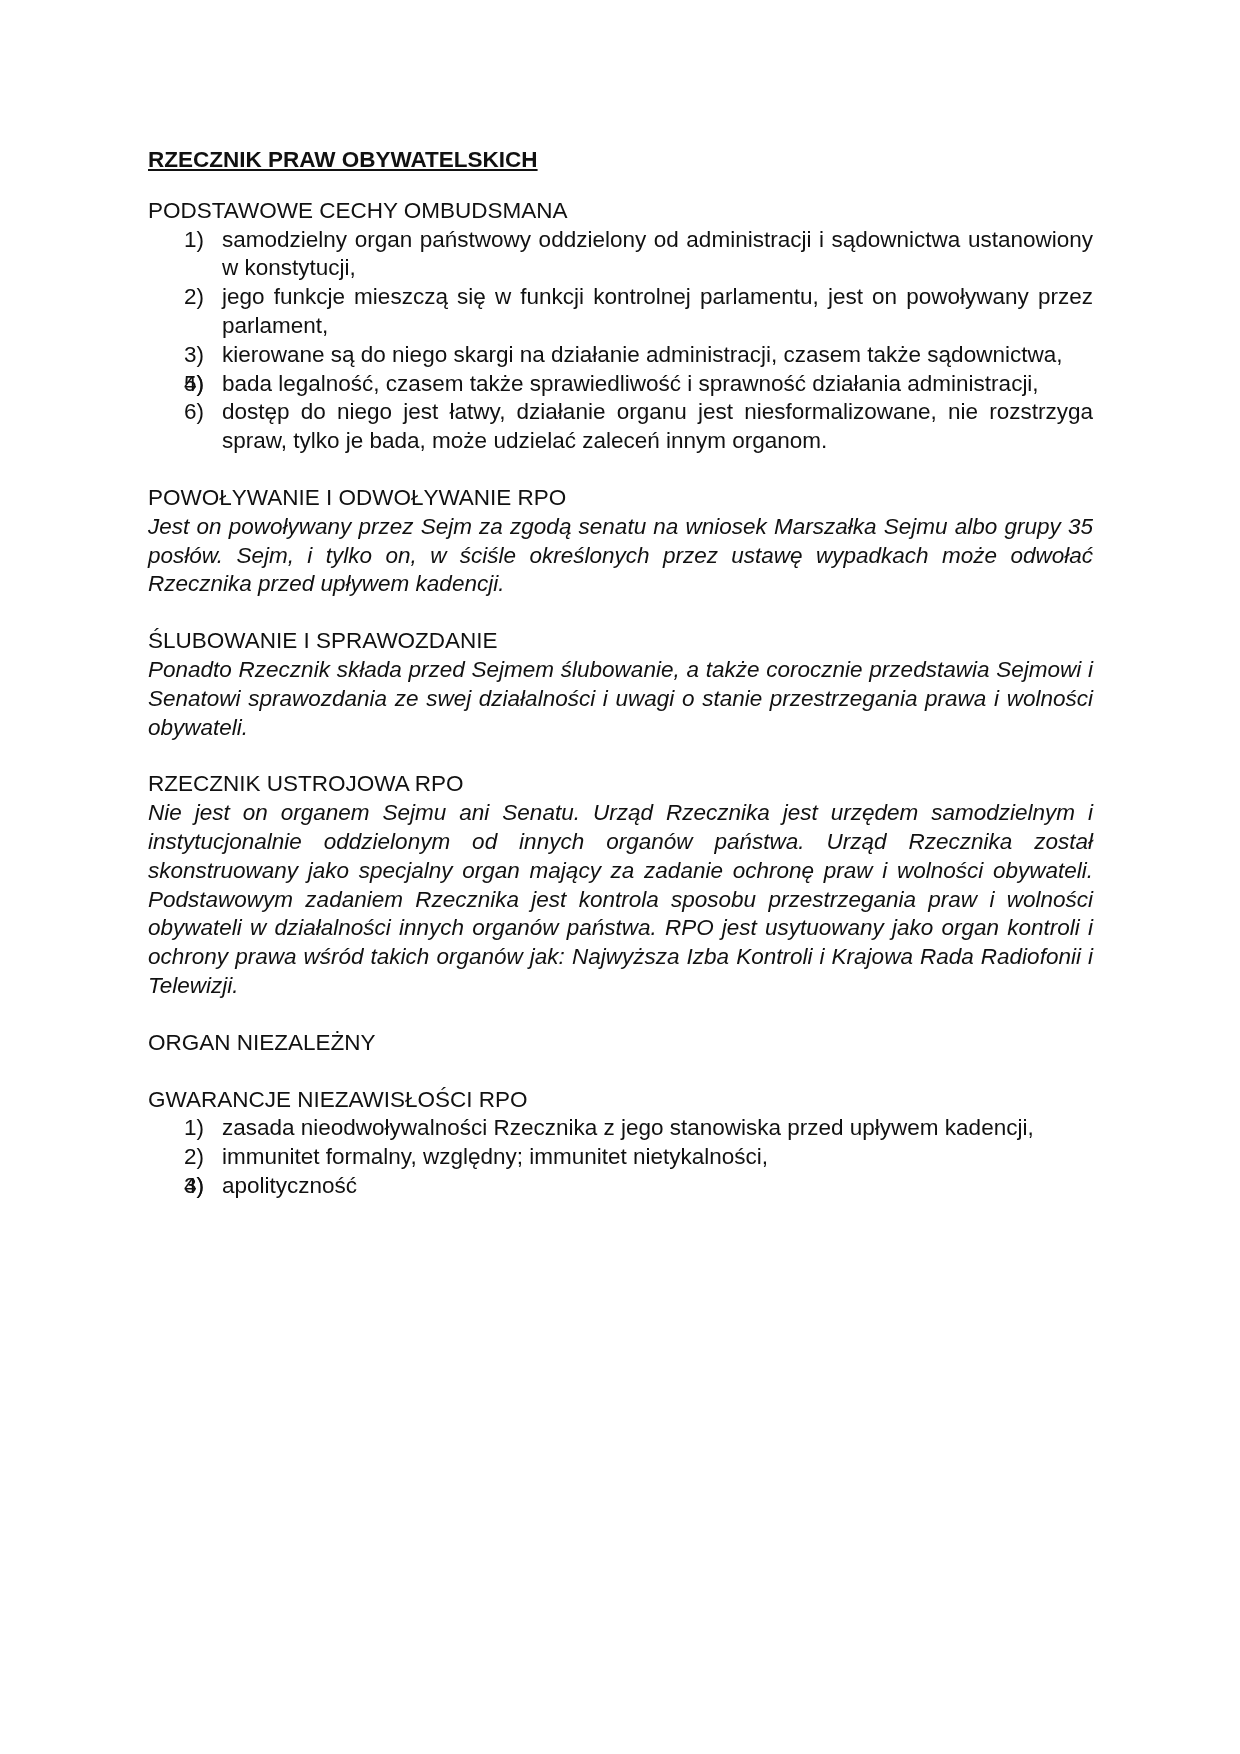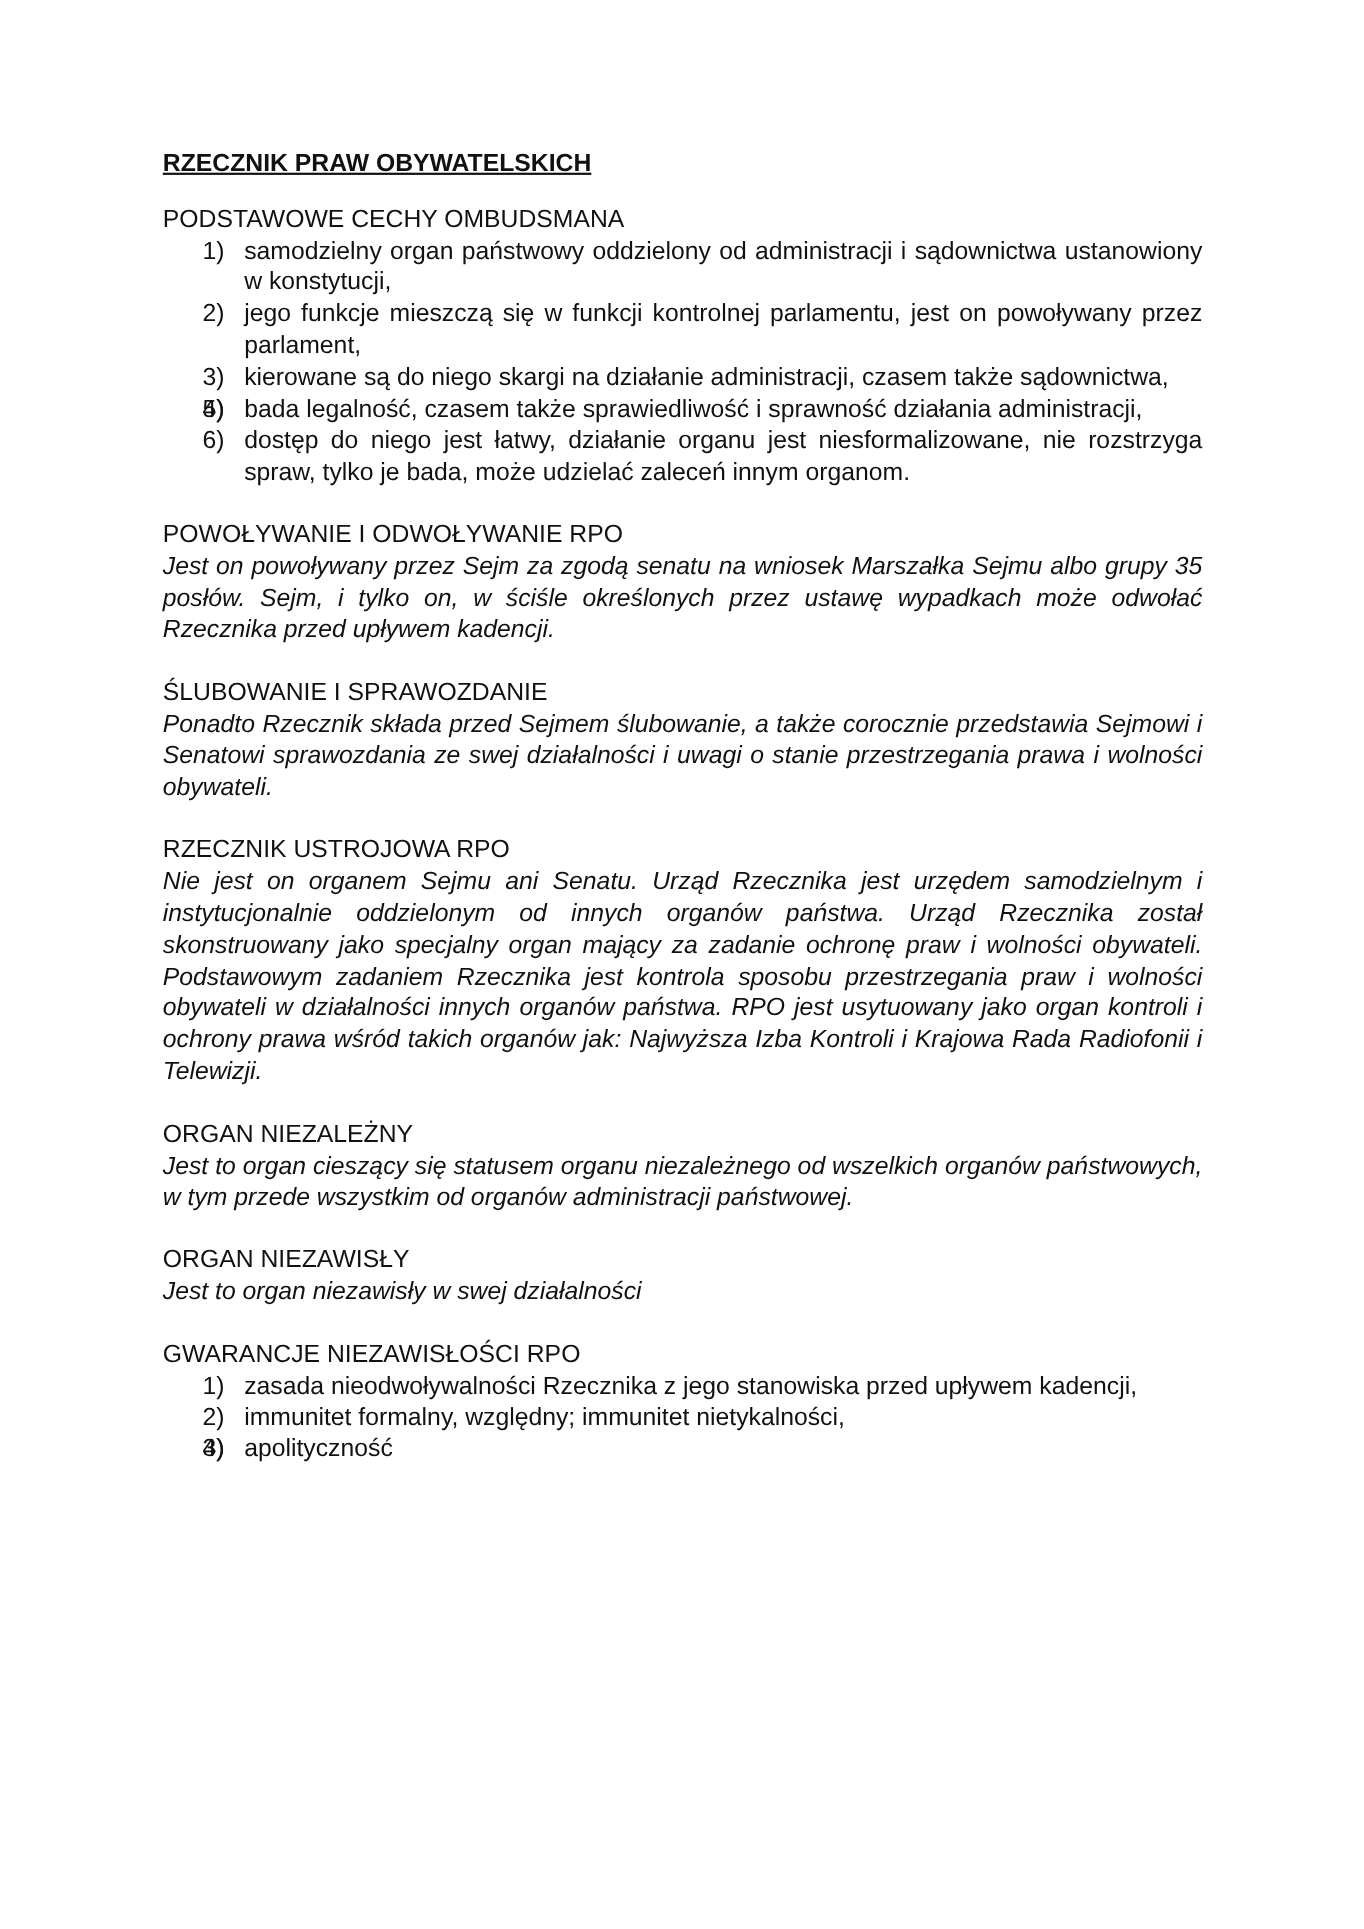--- a/index.html
+++ b/index.html
@@ -1,18 +1,18 @@
 <!DOCTYPE html>
 <html><head>
 <meta charset="utf-8">
 <style>
   html, body { margin: 0; padding: 0; background: #ffffff; }
   body { width: 1240px; height: 1754px; position: relative; overflow: hidden; }
   .page {
-    position: absolute; left: 148px; top: 134px; width: 945px;
+    position: absolute; left: 148px; top: 146px; width: 945px;
     font-family: "Liberation Sans", sans-serif; font-size: 22.5px; line-height: 28.8px;
     color: #111111;
   }
   .title { font-weight: bold; text-decoration: underline; font-size: 22.5px; margin: 0 0 22px 0; }
   .section { margin-bottom: 28px; }
   .heading { margin: 0; }
   .para { margin: 0; text-align: justify; font-style: italic; }
   ol { list-style: none; margin: 0; padding: 0; }
   ol li { position: relative; padding-left: 74px; text-align: justify; }
   ol li .num { position: absolute; left: 36px; top: 0; }
@@ -45,27 +45,22 @@
     <p class="para">Ponadto Rzecznik składa przed Sejmem ślubowanie, a także corocznie przedstawia Sejmowi i Senatowi sprawozdania ze swej działalności i uwagi o stanie przestrzegania prawa i wolności obywateli.</p>
   </div>
 
   <div class="section">
     <div class="heading">RZECZNIK USTROJOWA RPO</div>
     <p class="para">Nie jest on organem Sejmu ani Senatu. Urząd Rzecznika jest urzędem samodzielnym i instytucjonalnie oddzielonym od innych organów państwa. Urząd Rzecznika został skonstruowany jako specjalny organ mający za zadanie ochronę praw i wolności obywateli. Podstawowym zadaniem Rzecznika jest kontrola sposobu przestrzegania praw i wolności obywateli w działalności innych organów państwa. RPO jest usytuowany jako organ kontroli i ochrony prawa wśród takich organów jak: Najwyższa Izba Kontroli i Krajowa Rada Radiofonii i Telewizji.</p>
   </div>
 
   <div class="section">
     <div class="heading">ORGAN NIEZALEŻNY</div>
-    <p class="para">Jest to organ cieszący się statusem organu niezależnego od wszelkich organów państwowych, w tym przede wszystkim od organów administracji państwowej.</p>
   </div>
 
-  <div class="section">
-    <div class="heading">ORGAN NIEZAWISŁY</div>
-    <p class="para">Jest to organ niezawisły w swej działalności</p>
-  </div>
 
   <div class="section">
     <div class="heading">GWARANCJE NIEZAWISŁOŚCI RPO</div>
     <ol>
       <li><span class="num">1)</span><span>zasada nieodwoływalności Rzecznika z jego stanowiska przed upływem kadencji,</span></li>
       <li><span class="num">2)</span><span>immunitet formalny, względny; immunitet nietykalności,</span></li>
       <li><span class="num">3)</span></li>
       <li><span class="num">4)</span><span>apolityczność</span></li>
     </ol>
   </div>

